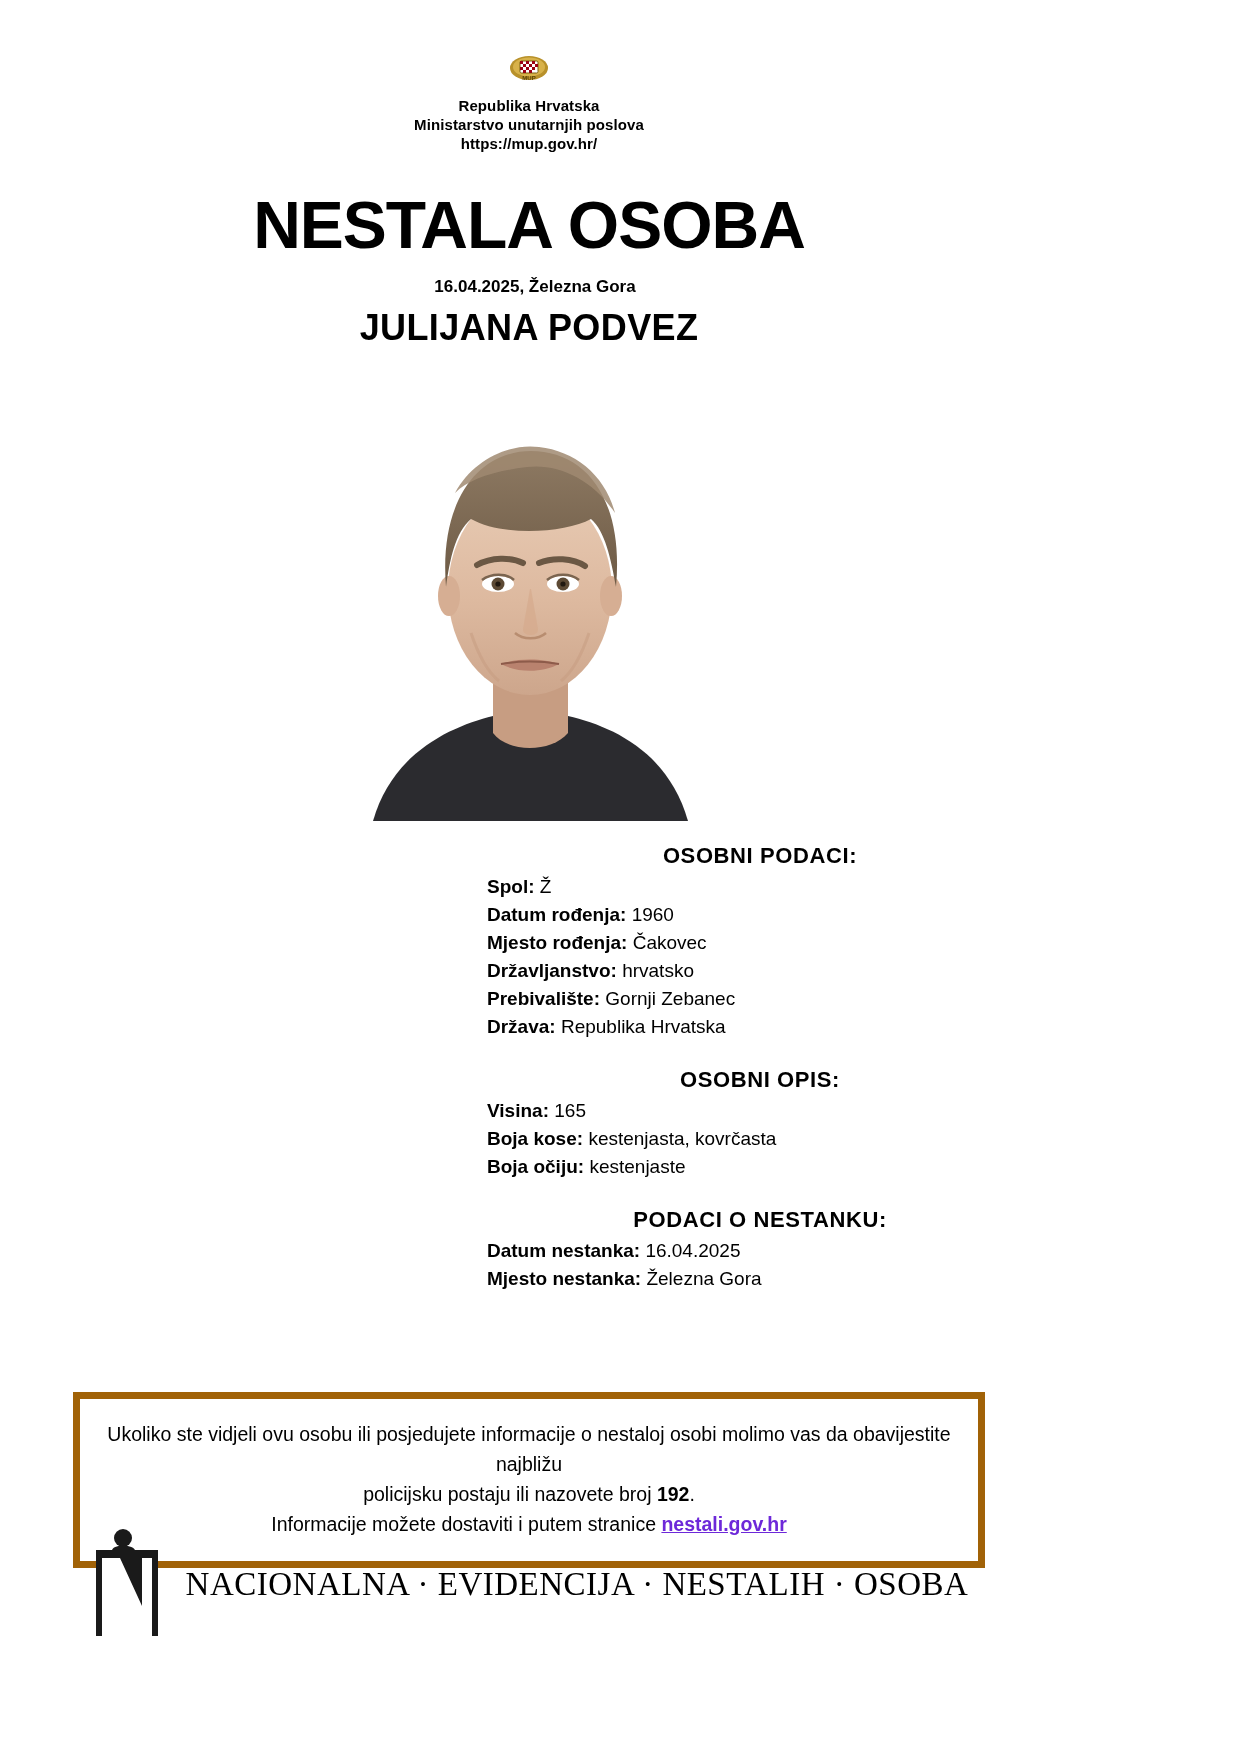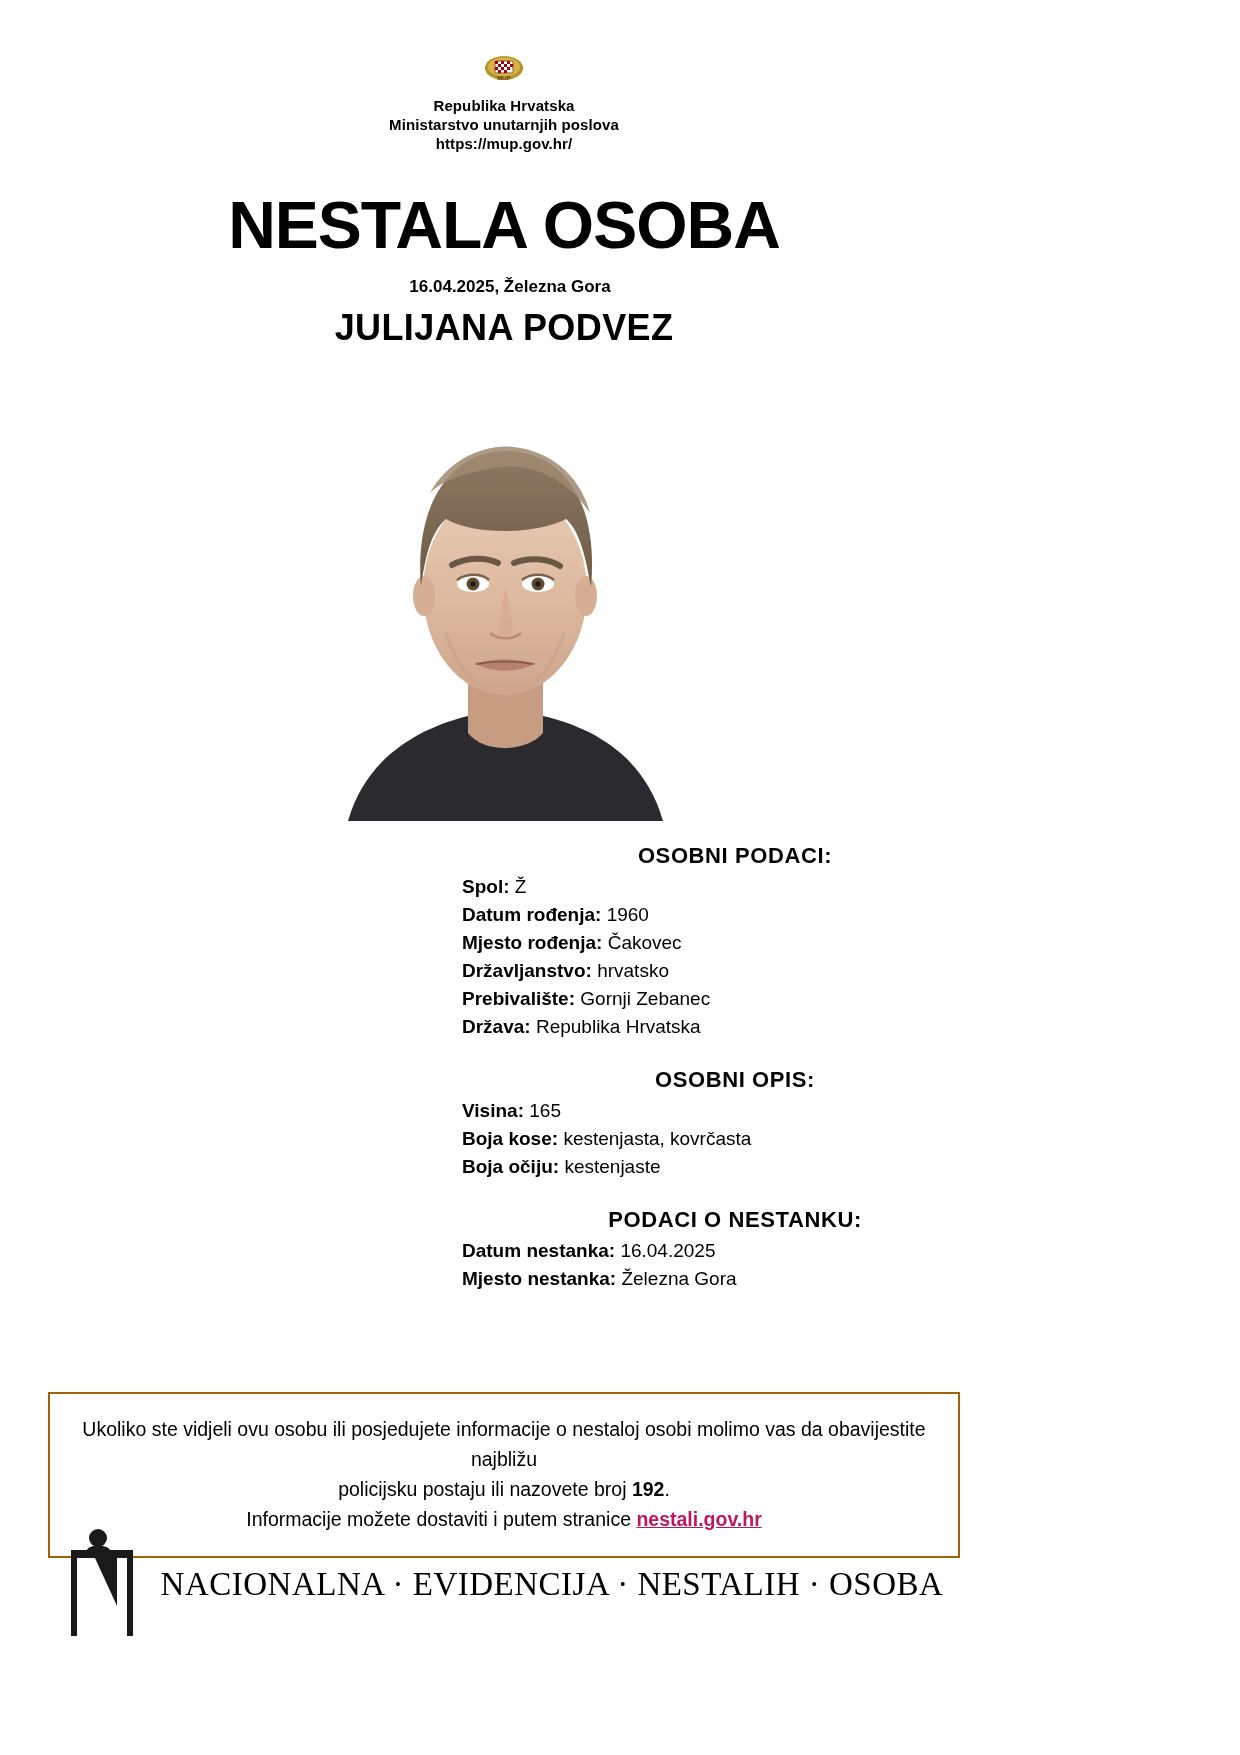--- a/index.html
+++ b/index.html
@@ -13,20 +13,21 @@
     font-family: "Liberation Sans", sans-serif;
     color: #000000;
     position: relative;
     overflow: hidden;
   }
   .page {
     width: 1008px;
     height: 1755px;
     position: relative;
     box-sizing: border-box;
+    margin-left: 25px;
   }
 
   
   .header {
     text-align: center;
     padding-top: 48px;
   }
   .crest {
     width: 42px;
     height: 42px;
@@ -100,32 +101,32 @@
   }
   .row .lbl { font-weight: bold; }
   .row .val { font-weight: normal; }
 
   
   .notice {
     position: absolute;
     left: 48px;
     right: 48px;
     top: 1392px;
-    border: 2px solid #a16207;
+    border: 7px solid #a16207;
     padding: 20px 26px 22px 26px;
     box-sizing: border-box;
     text-align: center;
     font-size: 19.5px;
     line-height: 30px;
   }
   .notice b { font-weight: bold; }
   .notice .link {
     font-weight: bold;
     text-decoration: underline;
-    color: #be185d;
+    color: #6d28d9;
   }
 
   
   .footer {
     position: absolute;
     left: 0;
     right: 0;
     top: 1528px;
     display: flex;
     align-items: center;

